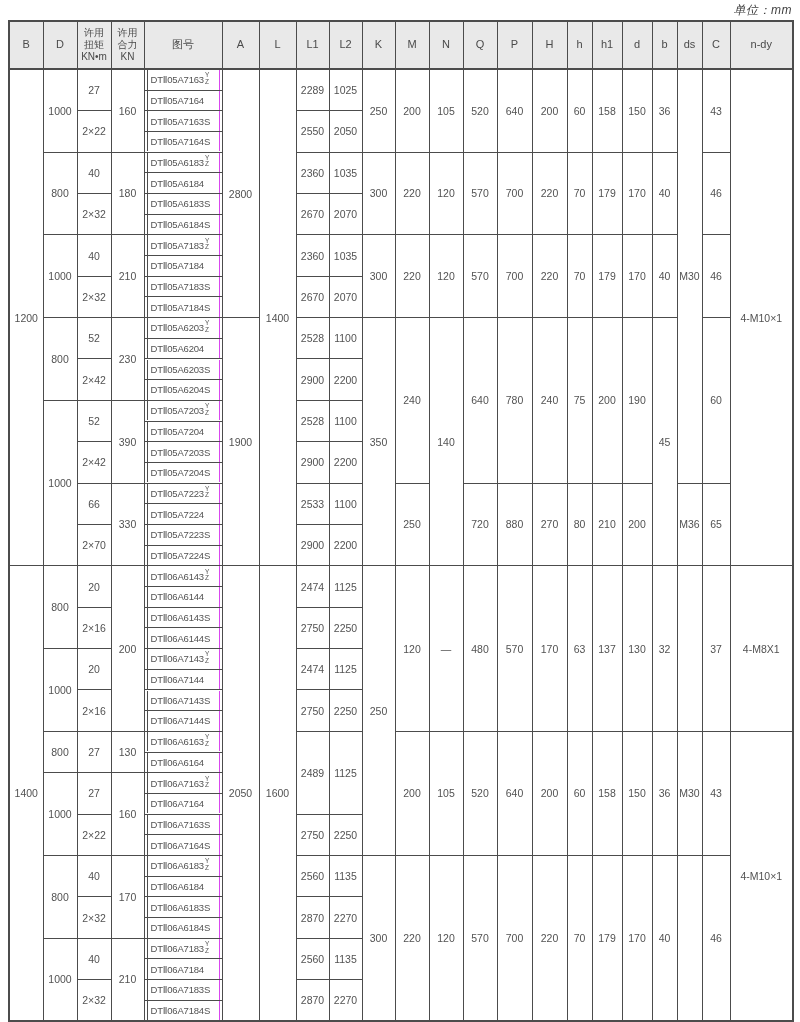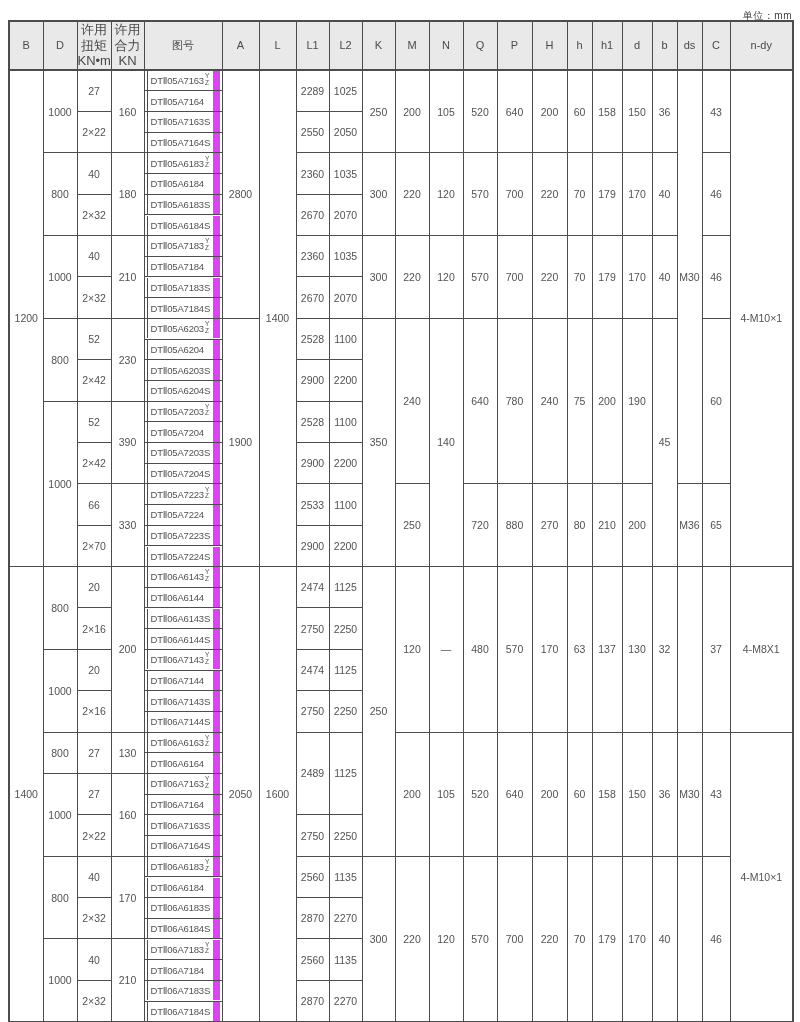--- a/index.html
+++ b/index.html
@@ -4,22 +4,22 @@
 <style>
   html, body { margin: 0; padding: 0; background: #ffffff; }
   body {
     width: 800px; height: 1022px;
     font-family: "Liberation Sans", "DejaVu Sans", sans-serif;
     color: #4f4f4f;
     overflow: hidden;
   }
   .sheet { position: relative; width: 784px; margin: 0 auto; padding-top: 20px; }
   .unit-label {
-    position: absolute; top: 9px; right: 0;
-    font-size: 10px; color: #3f3f3f; letter-spacing: 0.5px;
+    position: absolute; top: 2px; right: 0;
+    font-size: 12px; color: #3f3f3f; letter-spacing: 0.5px; font-style: italic;
   }
   table.spec {
     border-collapse: collapse; table-layout: fixed;
     width: 784px;
     border: 2px solid #4c4c4c;
   }
   table.spec th, table.spec td {
     border: 1px solid #4c4c4c;
     padding: 0;
     overflow: hidden;
@@ -27,35 +27,35 @@
   table.spec thead th {
     background: #e9e9e9;
     font-weight: normal;
     font-size: 11px;
     color: #4a4a4a;
     height: 46px;
     vertical-align: middle;
     text-align: center;
     border-bottom: 2px solid #4c4c4c;
   }
-  table.spec thead th div { line-height: 1.2; font-size: 13px; }
+  table.spec thead th div { line-height: 1.2; font-size: 10px; }
   table.spec thead th div.single { font-size: 11px; }
   table.spec tbody tr { height: 20.7px; }
   table.spec tbody td {
     font-size: 10.5px;
     color: #525252;
     text-align: center;
     vertical-align: middle;
   }
   td.drawing-cell { vertical-align: middle; }
   .dwg-box {
     margin: 0 2px;
     height: 19.5px;
     border-left: 1px solid #4c4c4c;
-    border-right: 7px solid #d946ef;
+    border-right: 1px solid #d946ef;
     box-sizing: border-box;
     display: flex; align-items: center; justify-content: flex-start;
     padding-left: 3px;
     font-size: 9.5px;
     letter-spacing: -0.2px;
     white-space: nowrap;
   }
   .yz {
     display: inline-flex; flex-direction: column; align-items: flex-start;
     font-size: 6.5px; line-height: 1.0; margin-left: 1px;

